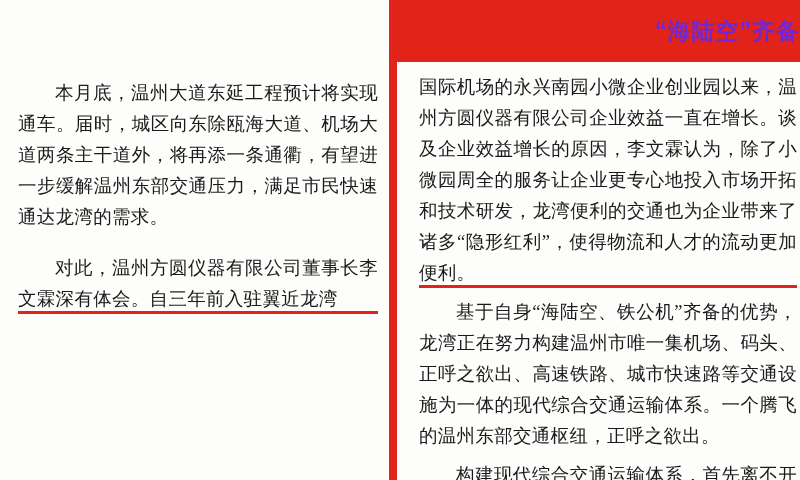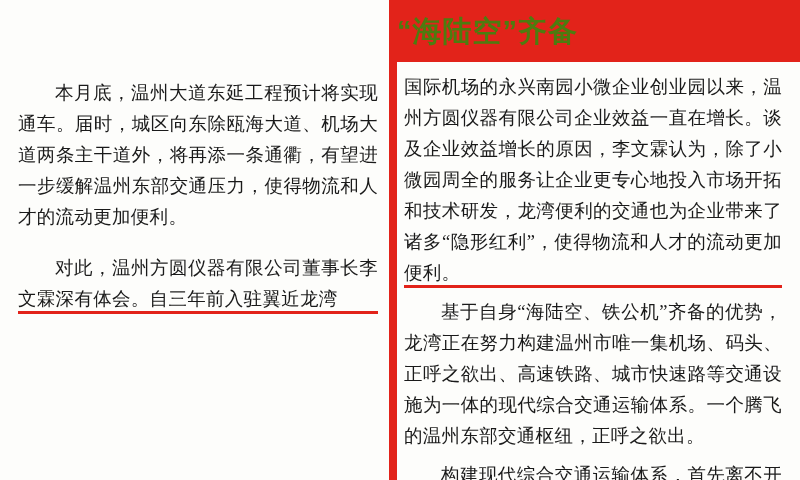--- a/index.html
+++ b/index.html
@@ -38,39 +38,39 @@
     height: 62px;
     background: #e2231a;
   }
   .headline-text {
     position: absolute;
     left: 397px;
     top: 6px;
     width: 403px;
     height: 50px;
     line-height: 50px;
-    text-align: left;
-    color: #4d7c0f;
-    font-size: 29px;
+    text-align: right;
+    color: #6d28d9;
+    font-size: 23px;
     font-weight: bold;
     letter-spacing: 1px;
     font-family: "Liberation Sans", sans-serif;
   }
   
   .col-left {
     position: absolute;
     left: 18px;
     top: 78px;
     width: 360px;
     height: 395px;
   }
   
   .col-right {
     position: absolute;
-    left: 404px;
+    left: 419px;
     top: 72px;
     width: 378px;
     height: 402px;
   }
   .para {
     font-size: 18.5px;
     line-height: 31px;
     color: #1a1a1a;
     text-align: justify;
     margin: 0 0 2px 0;
@@ -92,21 +92,21 @@
 </head>
 <body>
 
 <div class="page">
 
   <div class="divider"></div>
   <div class="headline-band"></div>
   <div class="headline-text">“海陆空”齐备</div>
 
   <div class="col-left">
-    <p class="para indent">本月底，温州大道东延工程预计将实现通车。届时，城区向东除瓯海大道、机场大道两条主干道外，将再添一条通衢，有望进一步缓解温州东部交通压力，使得物流和人才的流动更加便利。</p>
+    <p class="para indent">本月底，温州大道东延工程预计将实现通车。届时，城区向东除瓯海大道、机场大道两条主干道外，将再添一条通衢，有望进一步缓解温州东部交通压力，满足市民快速通达龙湾的需求。</p>
     <div class="spacer-sm"></div>
     <div class="spacer-md"></div>
     <p class="para indent hl">对此，温州方圆仪器有限公司董事长李文霖深有体会。自三年前入驻翼近龙湾</p>
   </div>
 
   <div class="col-right">
     <p class="para hl">国际机场的永兴南园小微企业创业园以来，温州方圆仪器有限公司企业效益一直在增长。谈及企业效益增长的原因，李文霖认为，除了小微园周全的服务让企业更专心地投入市场开拓和技术研发，龙湾便利的交通也为企业带来了诸多“隐形红利”，使得物流和人才的流动更加便利。</p>
     <div class="spacer-sm"></div>
     <p class="para indent">基于自身“海陆空、铁公机”齐备的优势，龙湾正在努力构建温州市唯一集机场、码头、正呼之欲出、高速铁路、城市快速路等交通设施为一体的现代综合交通运输体系。一个腾飞的温州东部交通枢纽，正呼之欲出。</p>
     <div class="spacer-sm"></div>

